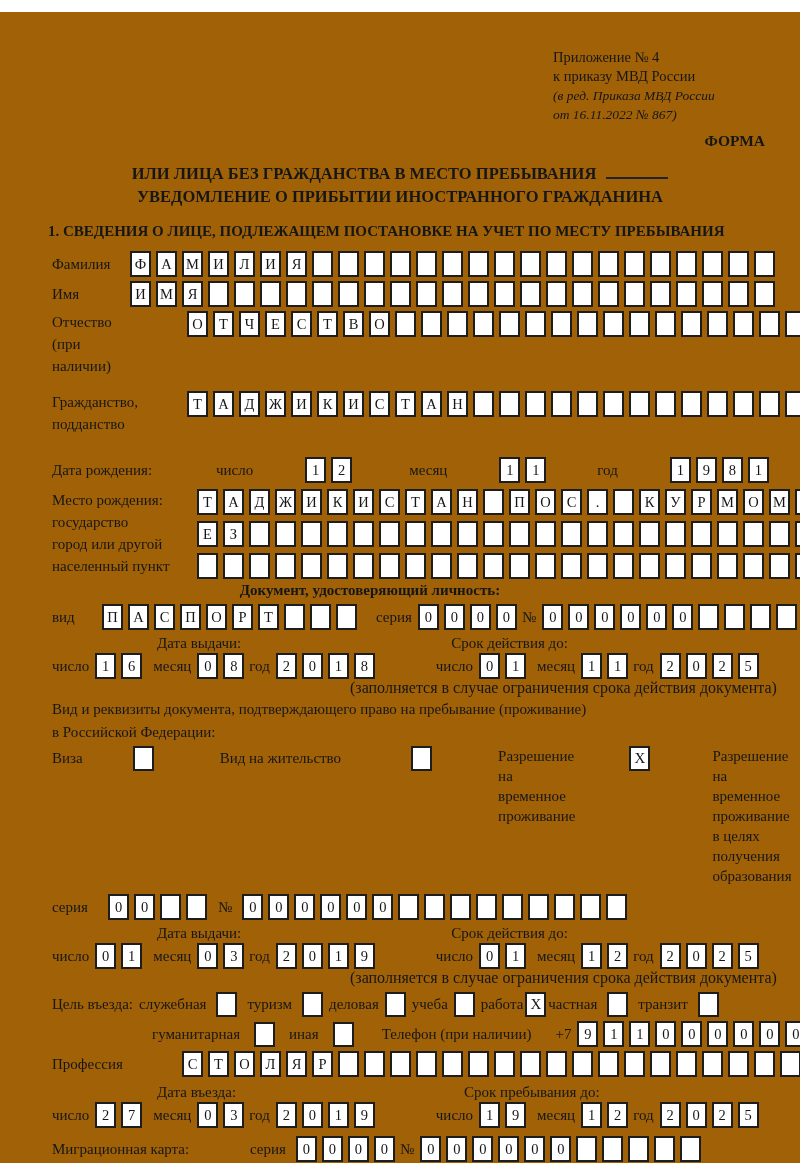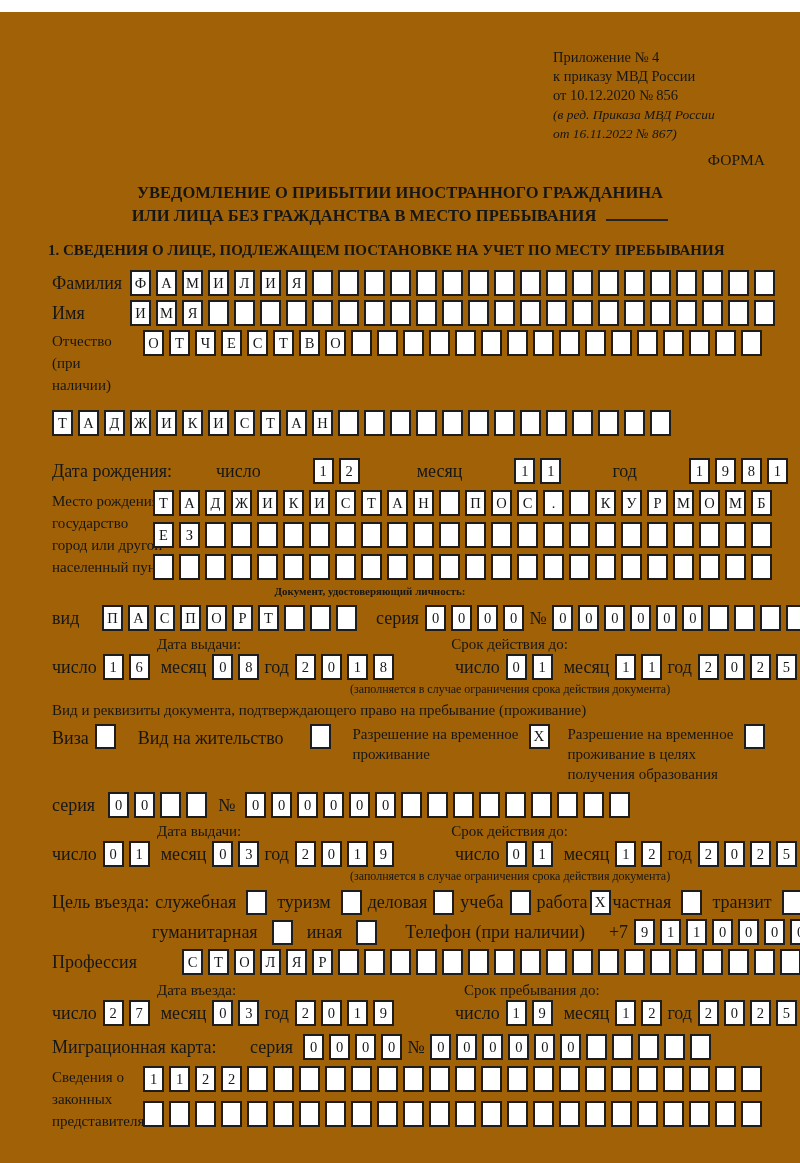--- a/index.html
+++ b/index.html
@@ -7,70 +7,69 @@
   body {
     width:800px; height:1163px;
     font-family:"Liberation Serif","DejaVu Serif",serif;
     color:#161616; overflow:hidden;
   }
   .page { position:relative; width:800px; height:1163px; padding-top:36px; background:#a16207;margin-top:12px; }
 
   
   .hdr { margin-left:553px; font-size:14.5px; line-height:19px; }
   .hdr .amend { font-size:13.5px;font-style:italic; }
-  .forma { margin-top:8px; width:765px; text-align:right; font-weight:normal; font-size:15.5px; }
+  .forma { margin-top:8px; width:765px; text-align:right; font-weight:bold; font-size:15.5px; }
 
   
   .title { margin-top:12px; text-align:center; font-weight:bold; font-size:16.5px; line-height:23px; }
   .blankline { display:inline-block; width:62px; border-bottom:2px solid #222; height:14px; margin-left:10px; }
   .sect { margin-top:14px; margin-left:48px; font-weight:bold; font-size:15px; line-height:19px; }
 
   
   .frow { display:flex; align-items:center; margin-left:52px; }
-  .frow.top { align-items:flex-start; }
-  .lbl { font-size:18px; flex:0 0 auto; white-space:nowrap; }
+  .frow.top { align-items:flex-start;gap:44px; }
+  .lbl { font-size:15px; flex:0 0 auto; white-space:nowrap; }
   .lbl2 { font-size:15px; line-height:22px; flex:0 0 auto; }
   .w78 { width:78px; } .w90 { width:91px; } .w113 { width:101px; }
   .cells { display:flex; flex:0 0 auto; }
   .cell {
     width:21px; height:26px; border:2px solid #1d1d1d; margin-right:5px;
     display:flex; align-items:center; justify-content:center;
     font-size:14.5px; flex:0 0 auto; background:#fff;
   }
   .cb {
     width:21px; height:25px; border:2px solid #1d1d1d; flex:0 0 auto;
     display:inline-flex; align-items:center; justify-content:center;
     font-size:15px; background:#fff;
   }
   .mt4{margin-top:4px;} .mt6{margin-top:6px;} .mt8{margin-top:8px;} .mt10{margin-top:10px;}
   .mt14{margin-top:14px;} .mt22{margin-top:22px;gap:46px;}
-  .dochead { margin-top:2px; width:740px; text-align:center; font-weight:bold; font-size:11px; line-height:19px; }
+  .dochead { margin-top:2px; width:740px; text-align:center; font-weight:bold; font-size:15px; line-height:19px; }
   .hdgrow { display:flex; margin-left:52px; font-size:15px; line-height:19px;text-align:center; }
-  .note { font-size:12px; line-height:16px; margin-left:350px; margin-top:1px; }
+  .note { font-size:16px; line-height:16px; margin-left:350px; margin-top:1px; }
   .intro { margin-left:52px; font-size:15px; line-height:19px; }
   .gap6{margin-left:6px;} .gap10{margin-left:10px;} .gap14{margin-left:14px;}
   .permcol { text-align:left; font-size:15px; line-height:20px; }
 </style>
 </head>
 <body>
 
 <div class="page">
 
   <div class="hdr">
     <div>Приложение № 4</div>
     <div>к приказу МВД России</div>
-    <div>от 10.12.2020 № 856</div>
     <div class="amend">(в ред. Приказа МВД России</div>
     <div class="amend">от 16.11.2022 № 867)</div>
   </div>
   <div class="forma">ФОРМА</div>
 
   <div class="title">
+    <div><span>ИЛИ ЛИЦА БЕЗ ГРАЖДАНСТВА В МЕСТО ПРЕБЫВАНИЯ</span><span class="blankline"></span></div>
     <div>УВЕДОМЛЕНИЕ О ПРИБЫТИИ ИНОСТРАННОГО ГРАЖДАНИНА</div>
-    <div><span>ИЛИ ЛИЦА БЕЗ ГРАЖДАНСТВА В МЕСТО ПРЕБЫВАНИЯ</span><span class="blankline"></span></div>
   </div>
 
   <div class="sect">1. СВЕДЕНИЯ О ЛИЦЕ, ПОДЛЕЖАЩЕМ ПОСТАНОВКЕ НА УЧЕТ ПО МЕСТУ ПРЕБЫВАНИЯ</div>
 
   <div class="frow mt10">
     <span class="lbl w78">Фамилия</span>
     <span class="cells">
         <span class="cell">Ф</span>
         <span class="cell">А</span>
         <span class="cell">М</span>
@@ -157,20 +156,24 @@
         <span class="cell"></span>
         <span class="cell"></span>
         <span class="cell"></span>
         <span class="cell"></span>
         <span class="cell"></span>
         <span class="cell"></span>
       </span>
   </div>
 
   <div class="frow mt14 top">
+    <span class="lbl2 w90">
+      <span>Гражданство,</span><br>
+      <span>подданство</span>
+    </span>
     <span class="cells">
         <span class="cell">Т</span>
         <span class="cell">А</span>
         <span class="cell">Д</span>
         <span class="cell">Ж</span>
         <span class="cell">И</span>
         <span class="cell">К</span>
         <span class="cell">И</span>
         <span class="cell">С</span>
         <span class="cell">Т</span>
@@ -380,20 +383,21 @@
     <span class="cells gap6">
         <span class="cell">2</span>
         <span class="cell">0</span>
         <span class="cell">2</span>
         <span class="cell">5</span>
       </span>
   </div>
   <div class="note">(заполняется в случае ограничения срока действия документа)</div>
 
   <div class="intro mt4">Вид и реквизиты документа, подтверждающего право на пребывание (проживание)</div>
+  <div class="intro mt4">в Российской Федерации:</div>
 
   <div class="frow mt4 top">
     <span class="lbl" style="margin-top:4px">Виза</span>
     <span class="cb gap6"></span>
     <span class="lbl" style="margin-left:22px;margin-top:4px">Вид на жительство</span>
     <span class="cb" style="margin-left:26px"></span>
     <span class="permcol" style="margin-left:22px">
       <span>Разрешение на временное</span><br>
       <span>проживание</span>
     </span>

